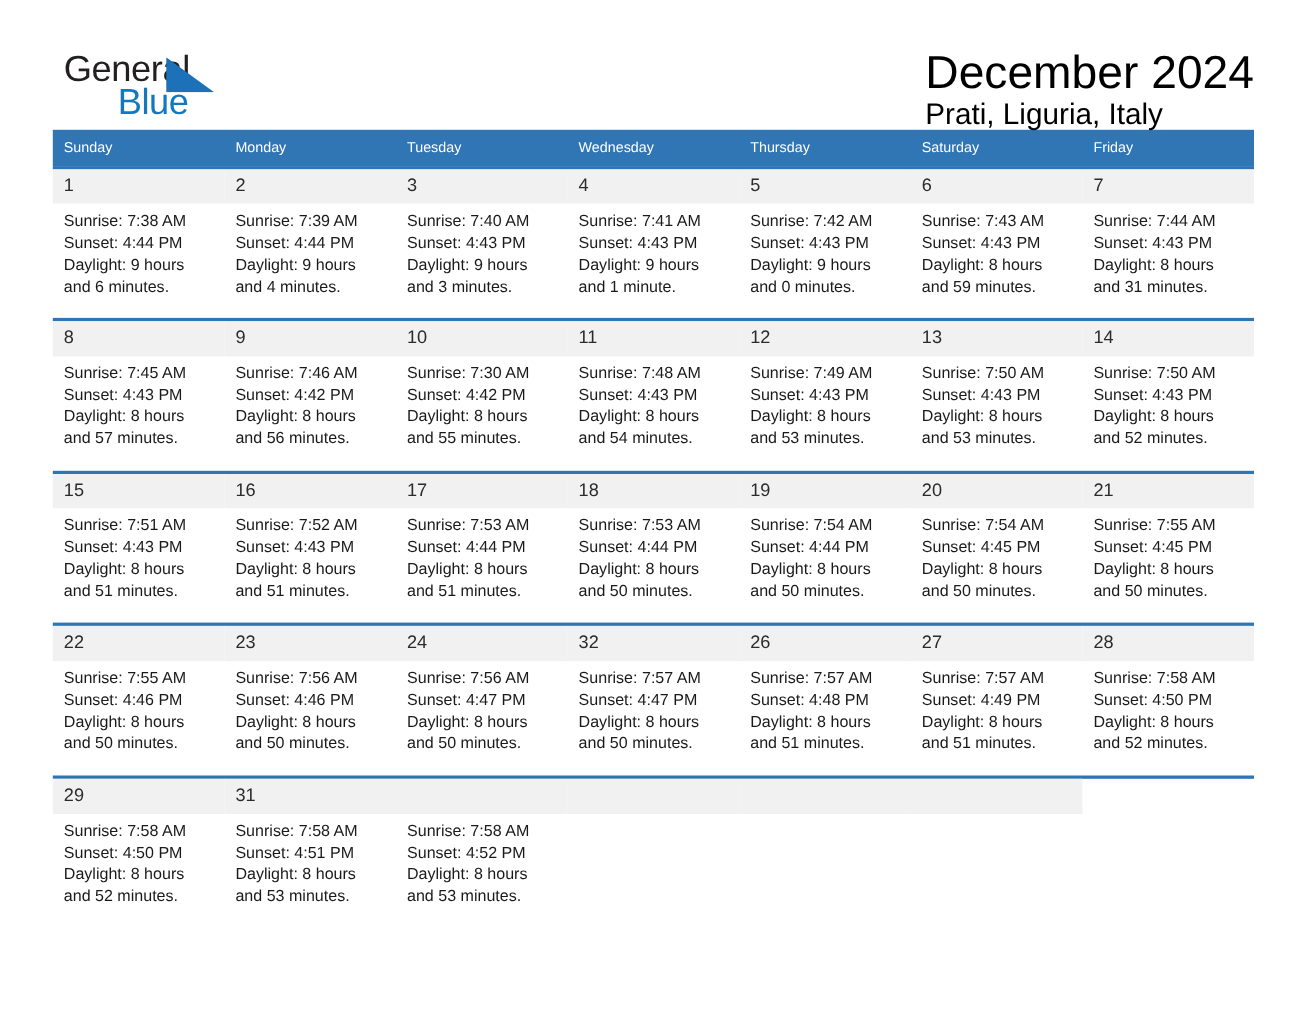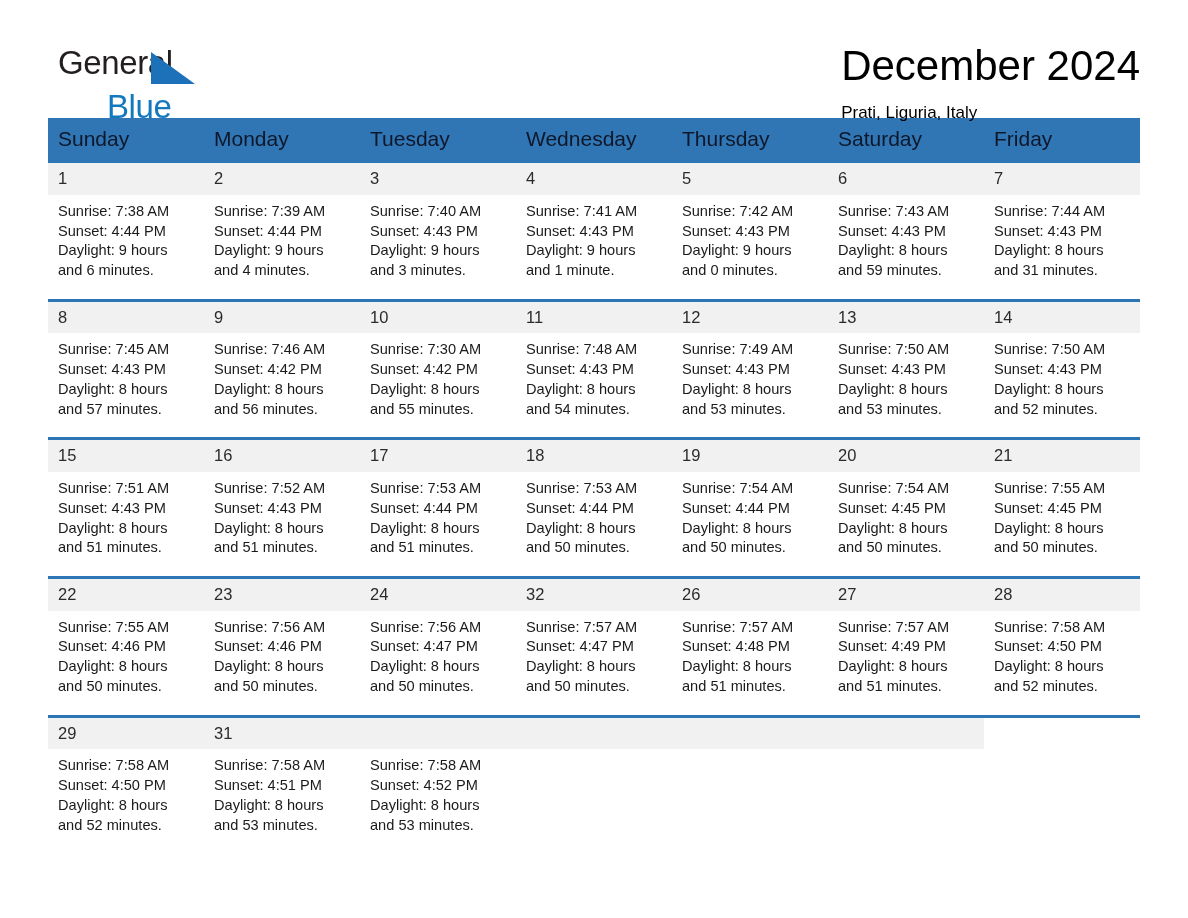--- a/index.html
+++ b/index.html
@@ -32,21 +32,21 @@
   .logo-general {
     position: absolute;
     left: 10px; top: 0px;
     font-size: 33px;
     letter-spacing: -0.4px;
     color: #231f20;
     font-family: "Liberation Sans", sans-serif;
   }
   .logo-blue {
     position: absolute;
-    left: 59px; top: 44px;
+    left: 59px; top: 30px;
     font-size: 33px;
     letter-spacing: -0.4px;
     color: #1279bf;
     font-family: "Liberation Sans", sans-serif;
   }
   .logo-tri {
     position: absolute;
     left: 103px; top: 8px;
     width: 44px; height: 32px;
     background: #1d71b8;
@@ -56,38 +56,37 @@
     text-align: left;
     padding-top: 0px;
   }
   .cal-title {
     font-size: 42px;
     color: #000000;
     line-height: 1.06;
     white-space: nowrap;
   }
   .cal-subtitle {
-    font-size: 17px;
+    font-size: 27px;
     color: #000000;
-    margin-top: 14px;
     white-space: nowrap;
   }
   
   .calendar {
     width: 1092px;
     margin-top: 8px;
   }
   .weekdays {
     display: grid;
     grid-template-columns: repeat(7, 1fr);
     background: #3075b4;
   }
   .weekday {
-    color: #0f172a;
-    font-size: 21px;
+    color: #ffffff;
+    font-size: 13px;
     padding: 8px 0 9px 10px;
     line-height: 1.2;
   }
   .week {
     display: grid;
     grid-template-columns: repeat(7, 1fr);
     border-top: 3px solid #2e75b6;
     position: relative;
   }
   .week:first-of-type { border-top: none; }

